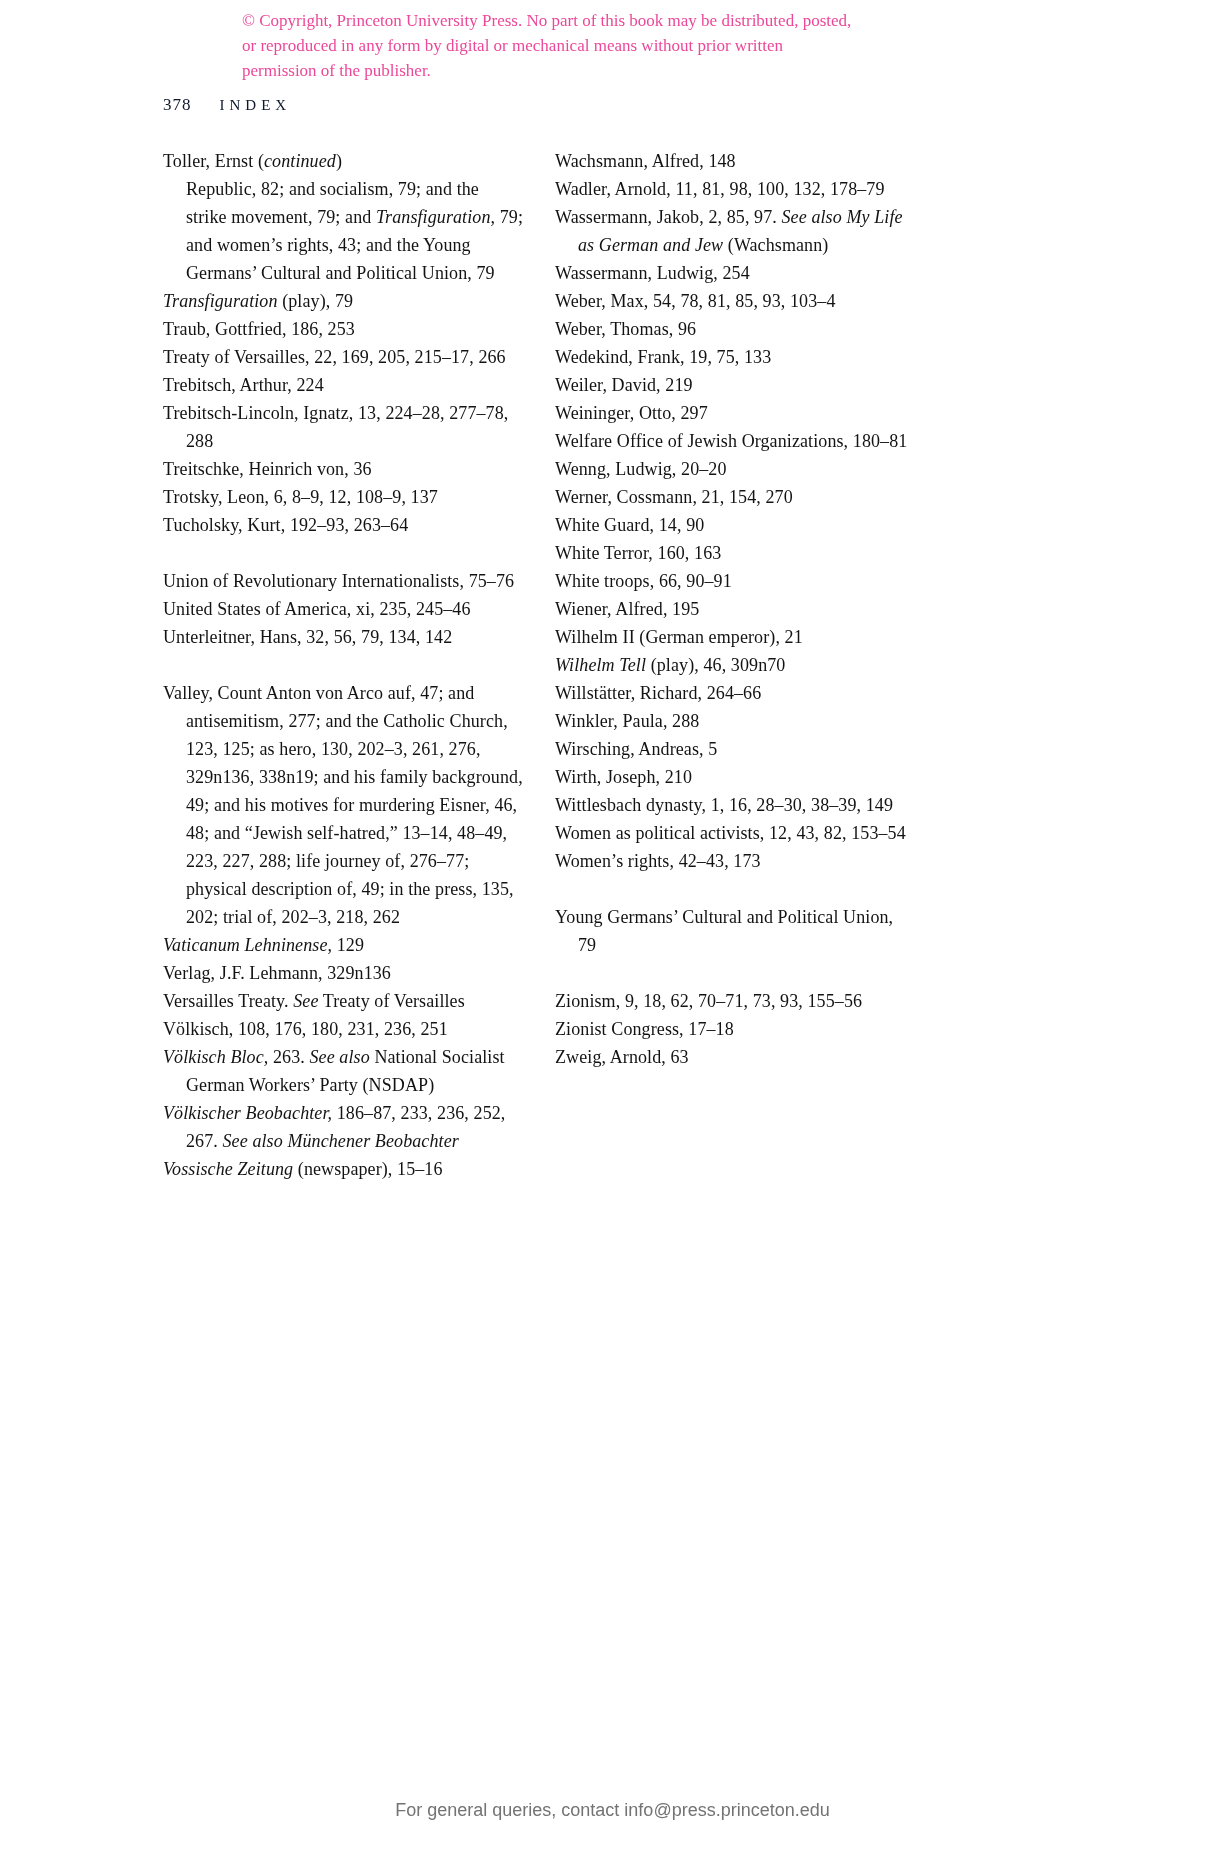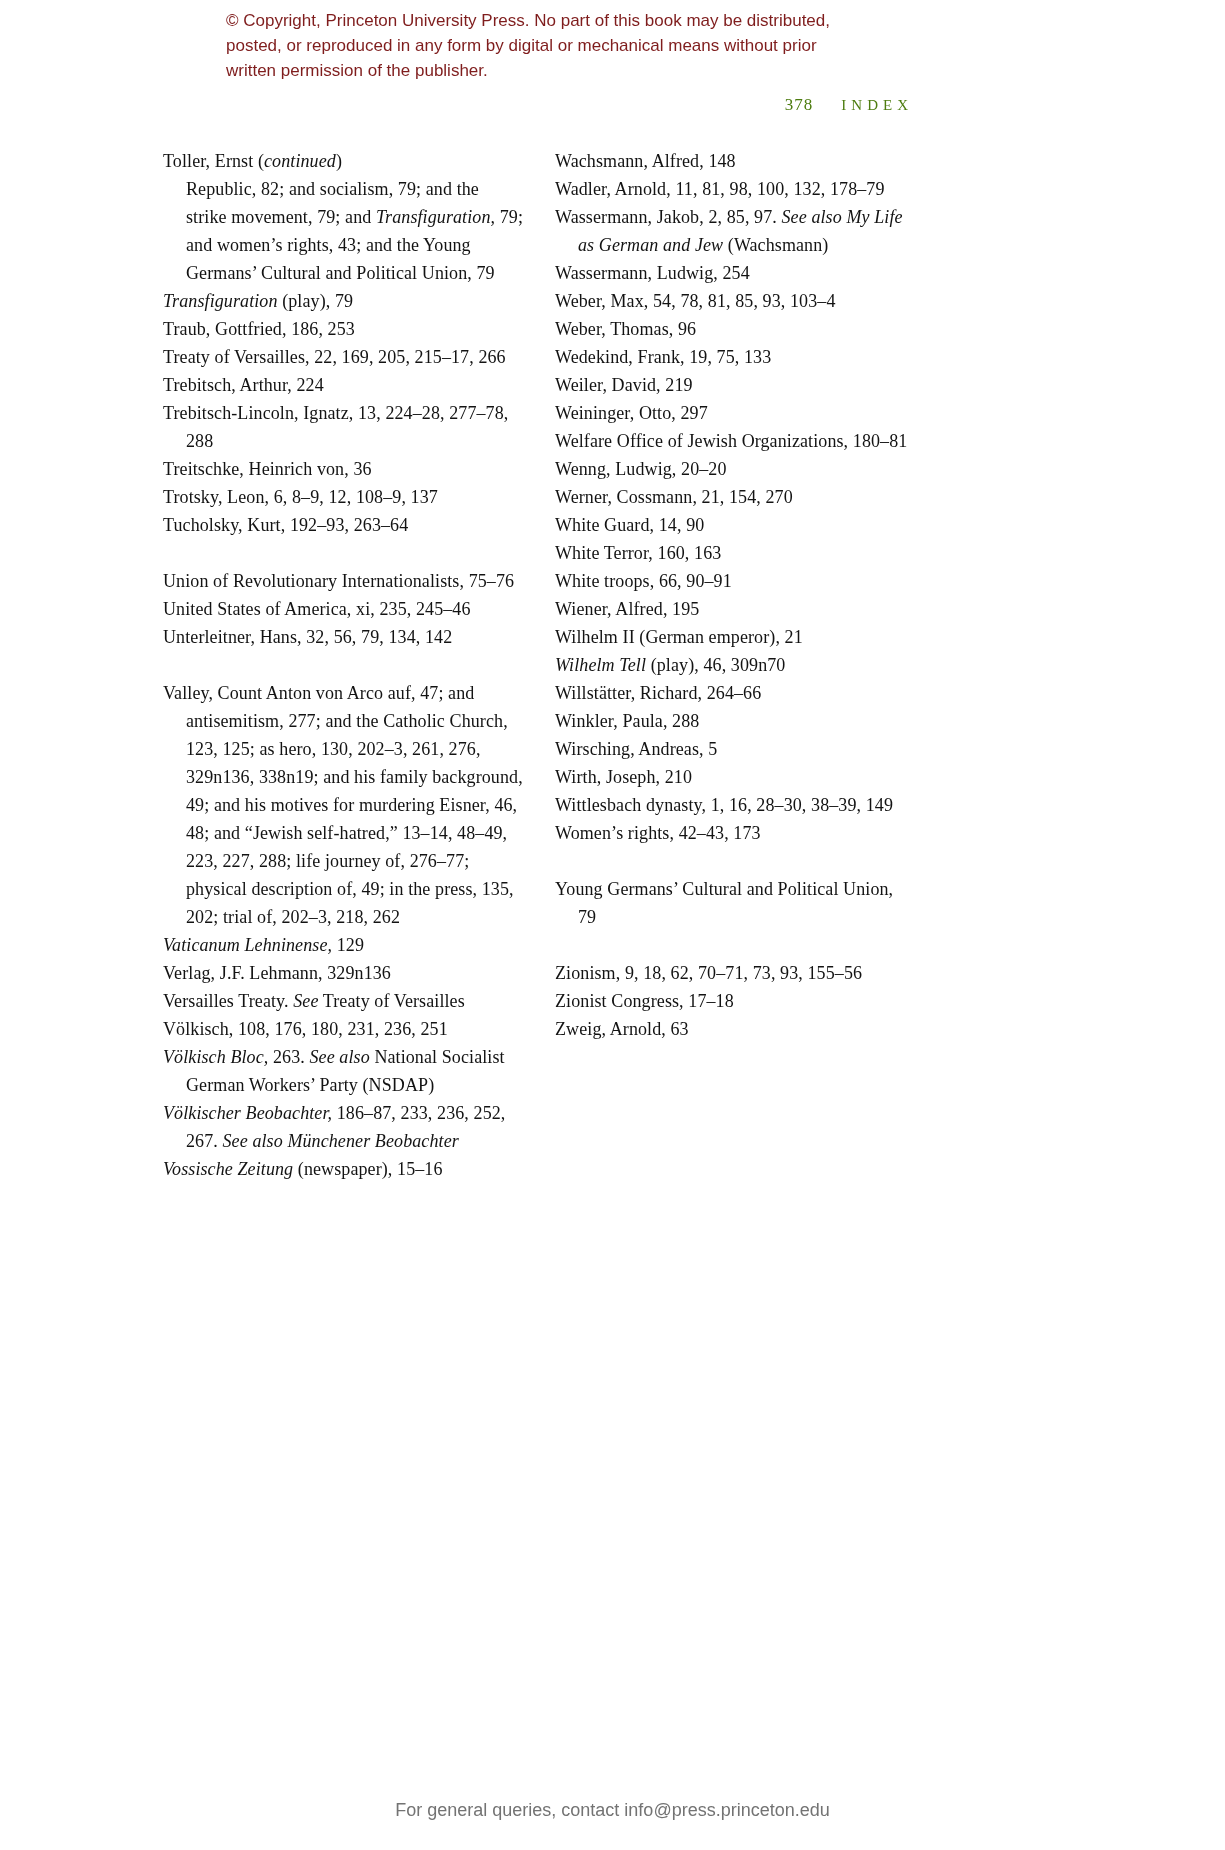--- a/index.html
+++ b/index.html
@@ -7,36 +7,36 @@
   body {
     width: 1225px;
     height: 1850px;
     position: relative;
     font-family: "Liberation Serif", serif;
     color: #131313;
     overflow: hidden;
   }
   .copyright {
     position: absolute;
-    left: 226px;
+    left: 242px;
     top: 8px;
     width: 615px;
-    font-family: Liberation Sans, sans-serif;
+    font-family: Liberation Serif, serif;
     font-size: 17px;
     line-height: 25px;
-    color: #7f1d1d;
+    color: #ec4899;
   }
   .running-head {
     position: absolute;
     left: 163px;
     top: 95px;
     width: 750px;
-    text-align: right;
+    text-align: left;
     font-size: 17px;
-    color: #4d7c0f;
+    color: #0f172a;
   }
   .pagenum { letter-spacing: 1px; margin-right: 28px; }
   .head-title { font-size: 15px; letter-spacing: 5px; }
   .columns {
     position: absolute;
     left: 163px;
     top: 147px;
     width: 752px;
     display: flex;
     gap: 32px;
@@ -115,20 +115,21 @@
         <div class="entry"><span>White Terror, 160, 163</span></div>
         <div class="entry"><span>White troops, 66, 90–91</span></div>
         <div class="entry"><span>Wiener, Alfred, 195</span></div>
         <div class="entry"><span>Wilhelm II (German emperor), 21</span></div>
         <div class="entry"><i>Wilhelm Tell</i><span> (play), 46, 309n70</span></div>
         <div class="entry"><span>Willstätter, Richard, 264–66</span></div>
         <div class="entry"><span>Winkler, Paula, 288</span></div>
         <div class="entry"><span>Wirsching, Andreas, 5</span></div>
         <div class="entry"><span>Wirth, Joseph, 210</span></div>
         <div class="entry"><span>Wittlesbach dynasty, 1, 16, 28–30, 38–39, 149</span></div>
+        <div class="entry"><span>Women as political activists, 12, 43, 82, 153–54</span></div>
         <div class="entry"><span>Women’s rights, 42–43, 173</span></div>
         <div class="entry gap"><span>Young Germans’ Cultural and Political Union, 79</span></div>
         <div class="entry gap"><span>Zionism, 9, 18, 62, 70–71, 73, 93, 155–56</span></div>
         <div class="entry"><span>Zionist Congress, 17–18</span></div>
         <div class="entry"><span>Zweig, Arnold, 63</span></div>
       </div>
   </div>
 
   <div class="footer">For general queries, contact info@press.princeton.edu</div>
 

